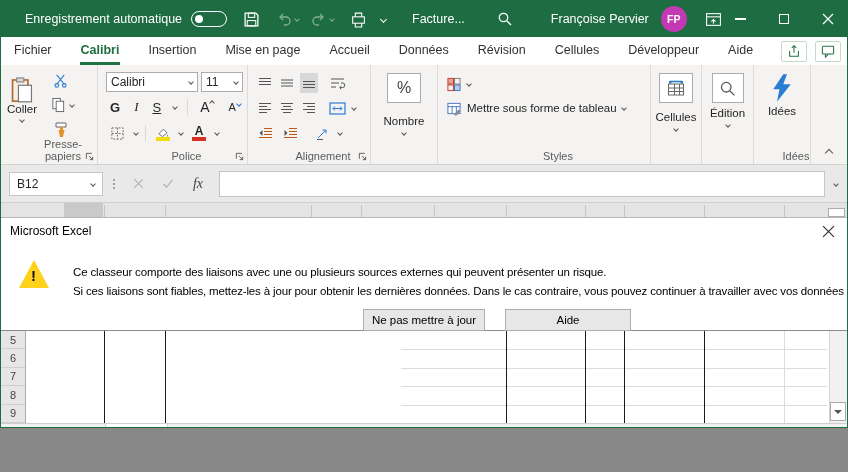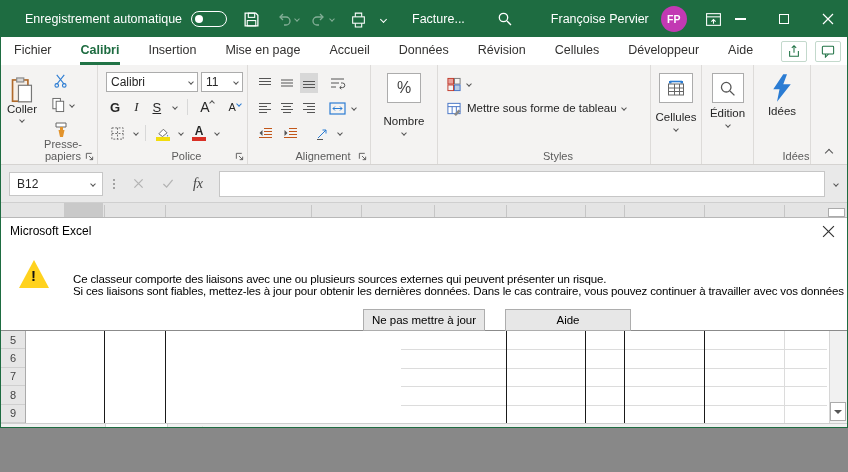--- a/index.html
+++ b/index.html
@@ -539,21 +539,21 @@
   </div>
 
   <div class="dialog">
     <span class="dlg-title">Microsoft Excel</span>
     <span class="dlg-close">
       <svg width="13" height="13" viewBox="0 0 12 12">
           <path d="M1 1l10 10M11 1L1 11" stroke="#333" stroke-width="1.1"></path>
         </svg>
     </span>
     <span class="warn-tri"></span>
-    <span class="dlg-line" style="top:55px">Ce classeur comporte des liaisons avec une ou plusieurs sources externes qui peuvent présenter un risque.</span>
+    <span class="dlg-line" style="top:48px">Ce classeur comporte des liaisons avec une ou plusieurs sources externes qui peuvent présenter un risque.</span>
     <span class="dlg-line" style="top:67px">Si ces liaisons sont fiables, mettez-les à jour pour obtenir les dernières données. Dans le cas contraire, vous pouvez continuer à travailler avec vos données actuelles.</span>
     <span class="dlg-btn" style="left:362px;width:122px">Ne pas mettre à jour</span>
     <span class="dlg-btn" style="left:504px;width:126px">Aide</span>
   </div>
 
   <div class="gridarea">
     <div class="rowhead">
       <div class="rh">5</div>
       <div class="rh">6</div>
       <div class="rh">7</div>

